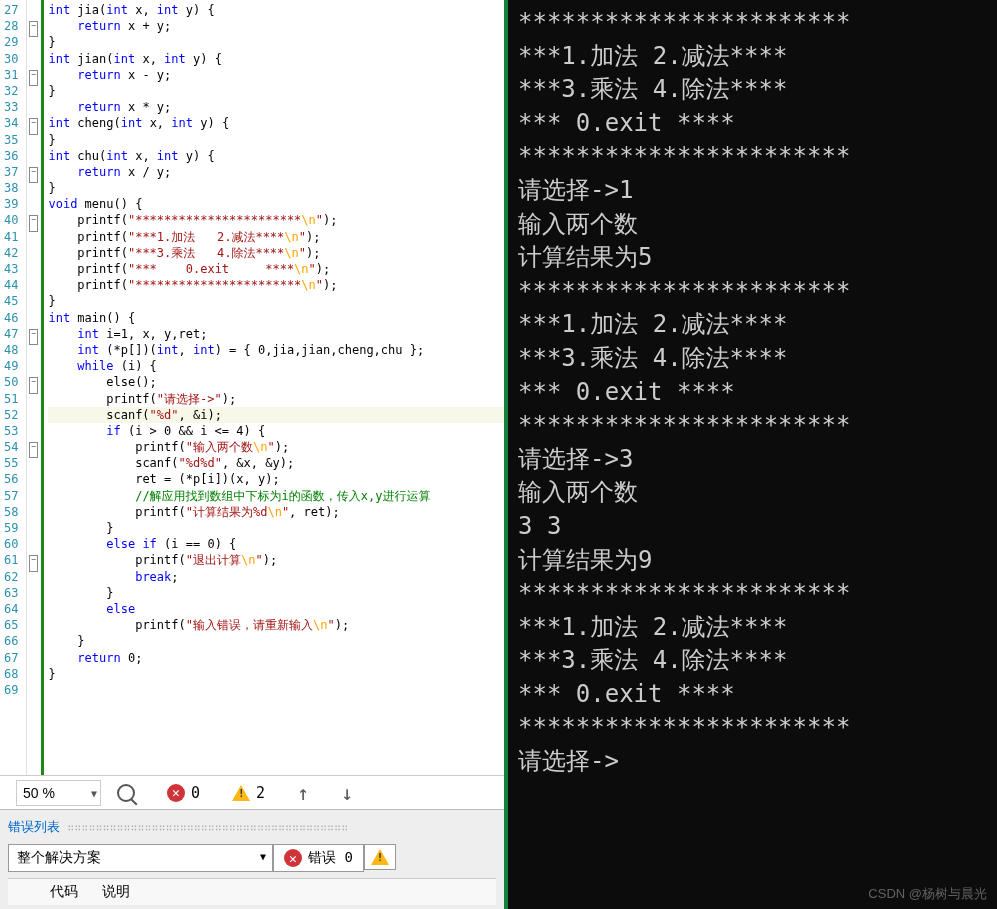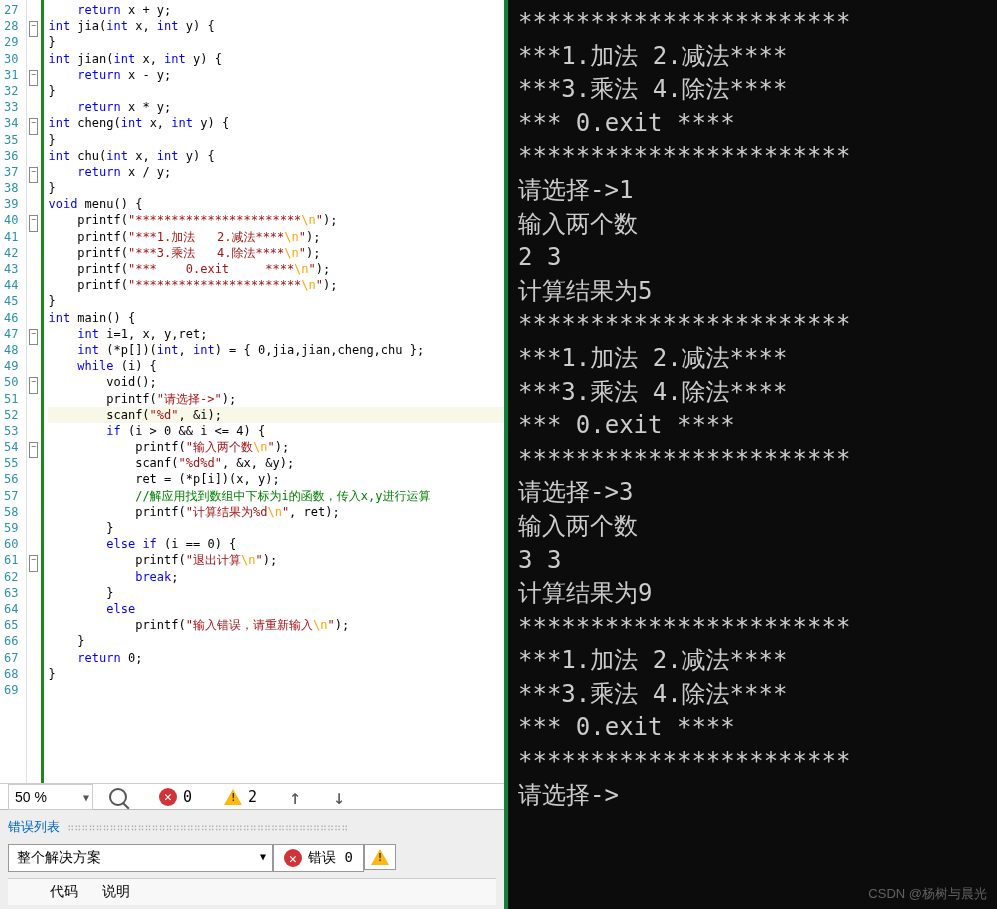--- a/index.html
+++ b/index.html
@@ -12,21 +12,21 @@
 .code-lines { flex: 1; font-size: 12px; padding: 2px 0 2px 4px; border-left: 3px solid #1a8a1a; position: relative; }
 .code-line { height: 16.2px; line-height: 16.2px; white-space: pre; }
 .code-line.hl { background: #f8f8e8; }
 .k-blue { color: #0000ff; }
 .k-green { color: #008000; }
 .k-red { color: #a31515; }
 .esc { color: #ffa500; }
 .fold-col { width: 14px; padding: 2px 0; }
 .fold-col div { height: 16.2px; position: relative; }
 .fold-mark { width: 9px; height: 9px; border: 1px solid #888; position: absolute; left: 2px; top: 3px; font-size: 8px; line-height: 7px; text-align: center; color: #555; }
-.status-bar { height: 26px; border-top: 1px solid #ccc; display: flex; align-items: center; padding: 0 8px; font-size: 15px; background: #fff; }
+.status-bar { height: 34px; border-top: 1px solid #ccc; display: flex; align-items: center; padding: 0 16px; font-size: 15px; background: #fff; }
 .status-item { margin: 0 16px; display: flex; align-items: center; gap: 6px; }
 .zoom-input { width: 85px; height: 26px; border: 1px solid #ccc; padding: 2px 22px 2px 6px; font-size: 14px; position: relative; }
 .zoom-wrap { position: relative; display: inline-block; }
 .zoom-arrow { position: absolute; right: 4px; top: 50%; transform: translateY(-50%); font-size: 10px; color: #555; }
 .error-panel { border-top: 1px solid #bbb; background: #eee; padding: 4px 8px; }
 .error-title { font-size: 13px; color: #0066cc; padding: 4px 0 8px; }
 .error-toolbar { display: flex; gap: 0; align-items: flex-start; padding-bottom: 6px;}
 .combo { background: #fff; border: 1px solid #999; padding: 4px 30px 4px 8px; font-size: 14px; position: relative; display: inline-block; min-width: 265px;}
 .err-btn { background: #fff; border: 1px solid #999; padding: 4px 10px; font-size: 14px; display: flex; align-items: center; gap: 6px;}
 .error-header { display: flex; border-top: 1px solid #ccc; background: #f8f8f8; padding: 4px 0; font-size: 14px;}
@@ -147,22 +147,22 @@
         <div></div>
         <div></div>
         <div></div>
         <div></div>
         <div></div>
         <div></div>
         <div></div>
         <div></div>
       </div>
     <div class="code-lines" id="codelines">
+        <div class="code-line"><span></span><span class="k-blue">int</span><span> jia(</span><span class="k-blue">int</span><span> x, </span><span class="k-blue">int</span><span> y) {</span></div>
         <div class="code-line"><span>    </span><span class="k-blue">return</span><span> x + y;</span></div>
-        <div class="code-line"><span></span><span class="k-blue">int</span><span> jia(</span><span class="k-blue">int</span><span> x, </span><span class="k-blue">int</span><span> y) {</span></div>
         <div class="code-line"><span></span><span>}</span></div>
         <div class="code-line"><span></span><span class="k-blue">int</span><span> jian(</span><span class="k-blue">int</span><span> x, </span><span class="k-blue">int</span><span> y) {</span></div>
         <div class="code-line"><span>    </span><span class="k-blue">return</span><span> x - y;</span></div>
         <div class="code-line"><span></span><span>}</span></div>
         <div class="code-line"><span>    </span><span class="k-blue">return</span><span> x * y;</span></div>
         <div class="code-line"><span></span><span class="k-blue">int</span><span> cheng(</span><span class="k-blue">int</span><span> x, </span><span class="k-blue">int</span><span> y) {</span></div>
         <div class="code-line"><span></span><span>}</span></div>
         <div class="code-line"><span></span><span class="k-blue">int</span><span> chu(</span><span class="k-blue">int</span><span> x, </span><span class="k-blue">int</span><span> y) {</span></div>
         <div class="code-line"><span>    </span><span class="k-blue">return</span><span> x / y;</span></div>
         <div class="code-line"><span></span><span>}</span></div>
@@ -170,21 +170,21 @@
         <div class="code-line"><span>    </span><span>printf(</span><span class="k-red">"***********************</span><span class="esc">\n</span><span class="k-red">"</span><span>);</span></div>
         <div class="code-line"><span>    </span><span>printf(</span><span class="k-red">"***1.加法   2.减法****</span><span class="esc">\n</span><span class="k-red">"</span><span>);</span></div>
         <div class="code-line"><span>    </span><span>printf(</span><span class="k-red">"***3.乘法   4.除法****</span><span class="esc">\n</span><span class="k-red">"</span><span>);</span></div>
         <div class="code-line"><span>    </span><span>printf(</span><span class="k-red">"***    0.exit     ****</span><span class="esc">\n</span><span class="k-red">"</span><span>);</span></div>
         <div class="code-line"><span>    </span><span>printf(</span><span class="k-red">"***********************</span><span class="esc">\n</span><span class="k-red">"</span><span>);</span></div>
         <div class="code-line"><span></span><span>}</span></div>
         <div class="code-line"><span></span><span class="k-blue">int</span><span> main() {</span></div>
         <div class="code-line"><span>    </span><span class="k-blue">int</span><span> i=1, x, y,ret;</span></div>
         <div class="code-line"><span>    </span><span class="k-blue">int</span><span> (*p[])(</span><span class="k-blue">int</span><span>, </span><span class="k-blue">int</span><span>) = { 0,jia,jian,cheng,chu };</span></div>
         <div class="code-line"><span>    </span><span class="k-blue">while</span><span> (i) {</span></div>
-        <div class="code-line"><span>        </span><span>void();</span></div>
+        <div class="code-line"><span>        </span><span>else();</span></div>
         <div class="code-line"><span>        </span><span>printf(</span><span class="k-red">"请选择-&gt;"</span><span>);</span></div>
         <div class="code-line hl"><span>        </span><span>scanf(</span><span class="k-red">"%d"</span><span>, &amp;i);</span></div>
         <div class="code-line"><span>        </span><span class="k-blue">if</span><span> (i &gt; 0 &amp;&amp; i &lt;= 4) {</span></div>
         <div class="code-line"><span>            </span><span>printf(</span><span class="k-red">"输入两个数</span><span class="esc">\n</span><span class="k-red">"</span><span>);</span></div>
         <div class="code-line"><span>            </span><span>scanf(</span><span class="k-red">"%d%d"</span><span>, &amp;x, &amp;y);</span></div>
         <div class="code-line"><span>            </span><span>ret = (*p[i])(x, y);</span></div>
         <div class="code-line"><span>            </span><span class="k-green">//解应用找到数组中下标为i的函数，传入x,y进行运算</span></div>
         <div class="code-line"><span>            </span><span>printf(</span><span class="k-red">"计算结果为%d</span><span class="esc">\n</span><span class="k-red">"</span><span>, ret);</span></div>
         <div class="code-line"><span>        </span><span>}</span></div>
         <div class="code-line"><span>        </span><span class="k-blue">else</span><span> </span><span class="k-blue">if</span><span> (i == 0) {</span></div>
@@ -245,21 +245,20 @@
 </div>
 
 <div class="right-panel" id="console">
     <div>***********************</div>
     <div>***1.加法   2.减法****</div>
     <div>***3.乘法   4.除法****</div>
     <div>***    0.exit     ****</div>
     <div>***********************</div>
     <div>请选择-&gt;1</div>
     <div>输入两个数</div>
-    <div>2 3</div>
     <div>计算结果为5</div>
     <div>***********************</div>
     <div>***1.加法   2.减法****</div>
     <div>***3.乘法   4.除法****</div>
     <div>***    0.exit     ****</div>
     <div>***********************</div>
     <div>请选择-&gt;3</div>
     <div>输入两个数</div>
     <div>3 3</div>
     <div>计算结果为9</div>

